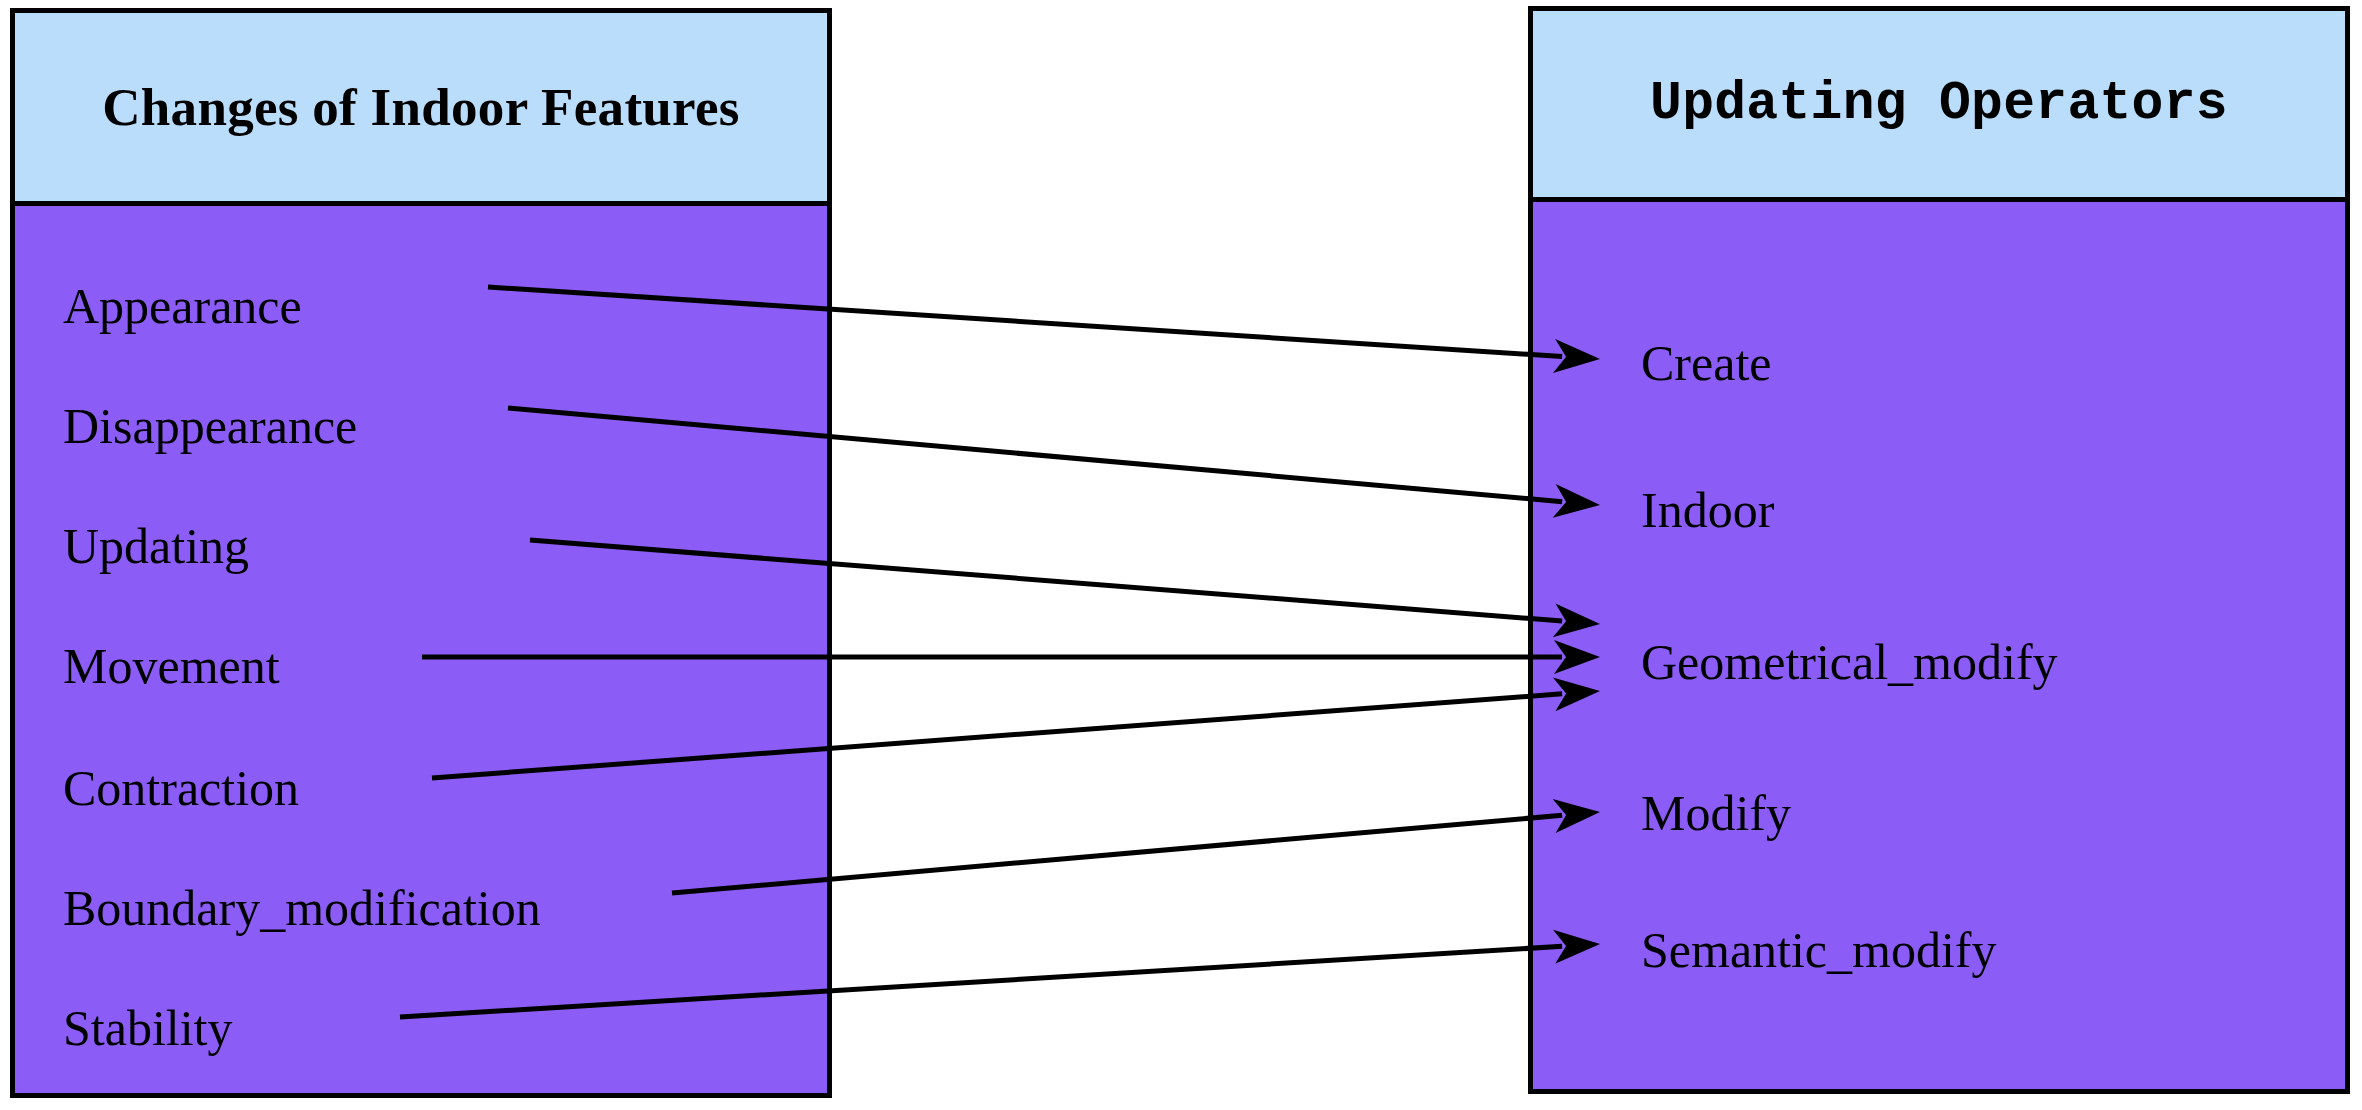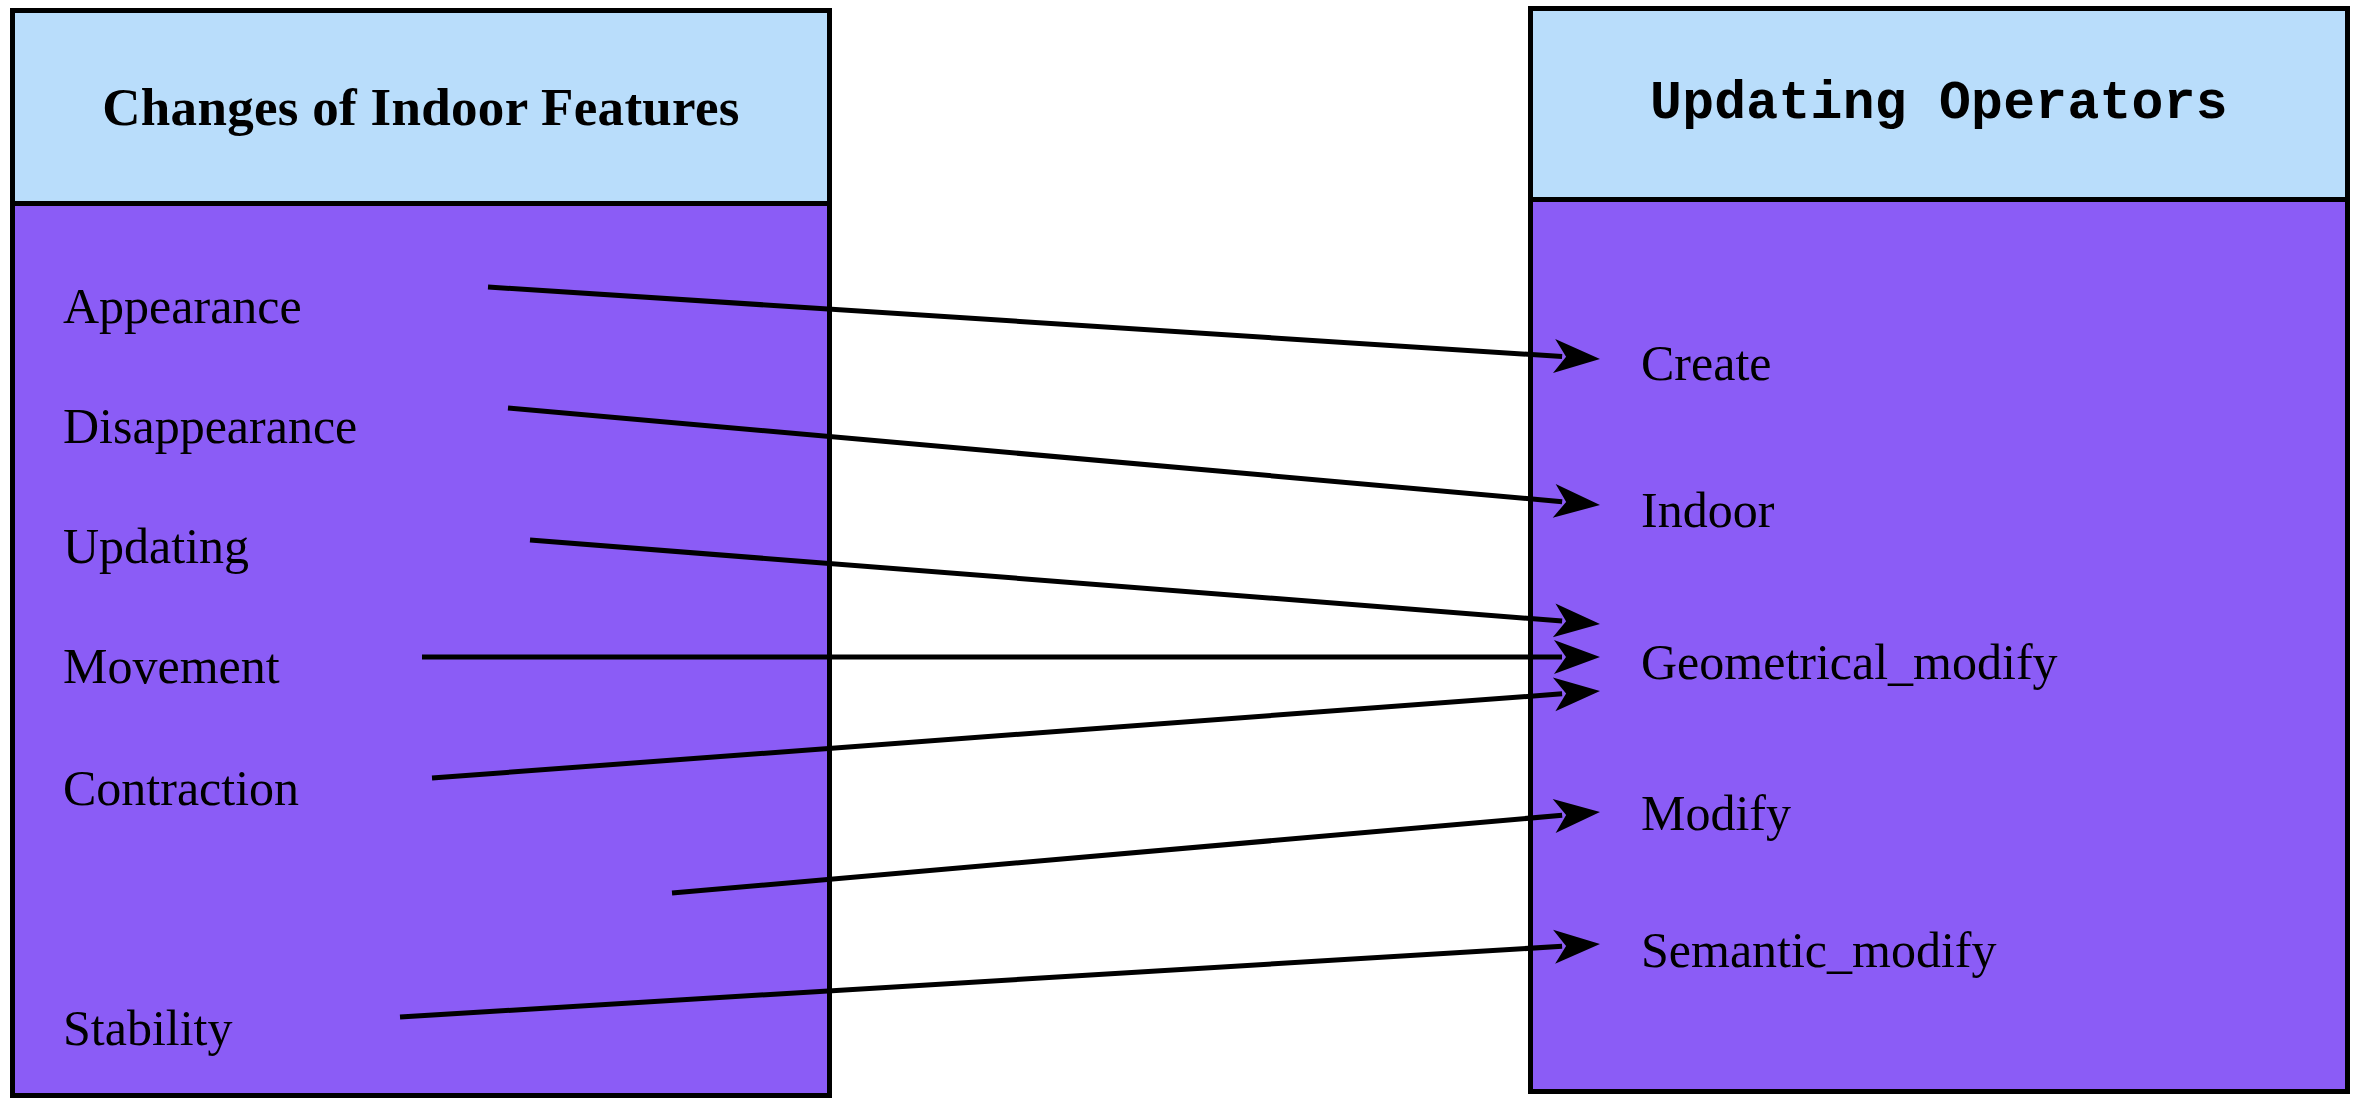--- a/index.html
+++ b/index.html
@@ -97,20 +97,23 @@
       </div>
       <div class="list-item left-item" style="top:533px">
         <span>Updating</span>
       </div>
       <div class="list-item left-item" style="top:653px">
         <span>Movement</span>
       </div>
       <div class="list-item left-item" style="top:775px">
         <span>Contraction</span>
       </div>
+      <div class="list-item left-item" style="top:895px">
+        <span>Boundary_modification</span>
+      </div>
       <div class="list-item left-item" style="top:1015px">
         <span>Stability</span>
       </div>
     </div>
   </div>
 
   <div class="panel" id="right-panel">
     <div class="panel-header">
       <span class="panel-title">Updating Operators</span>
     </div>

